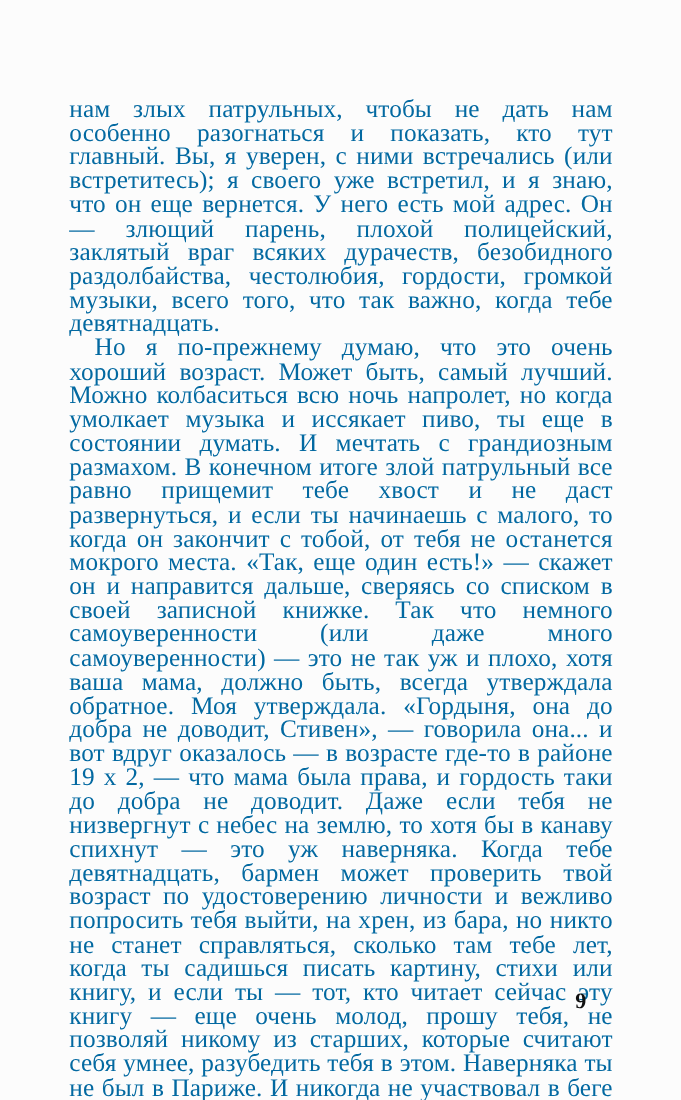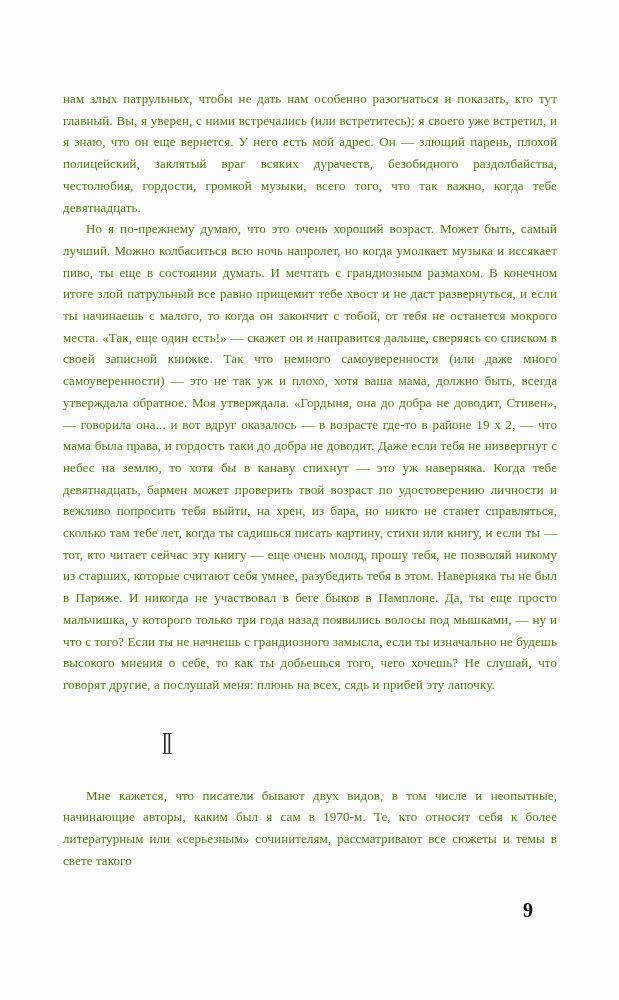--- a/index.html
+++ b/index.html
@@ -24,25 +24,25 @@
     background: #fcfcfc;
   }
   .text-block {
     position: absolute;
     top: 88px;
     left: 63px;
     width: 494px;
   }
   .para {
     margin: 0;
-    font-size: 13px;
+    font-size: 23px;
     line-height: 21.7px;
     text-align: justify;
     letter-spacing: 0.1px;
-    color: #4d7c0f;
+    color: #0369a1;
     font-family: Liberation Serif, serif;
   }
   .para.indent {
     text-indent: 23px;
   }
   .section-divider {
     margin: 34px 0 0 0;
     height: 30px;
     position: relative;
   }

